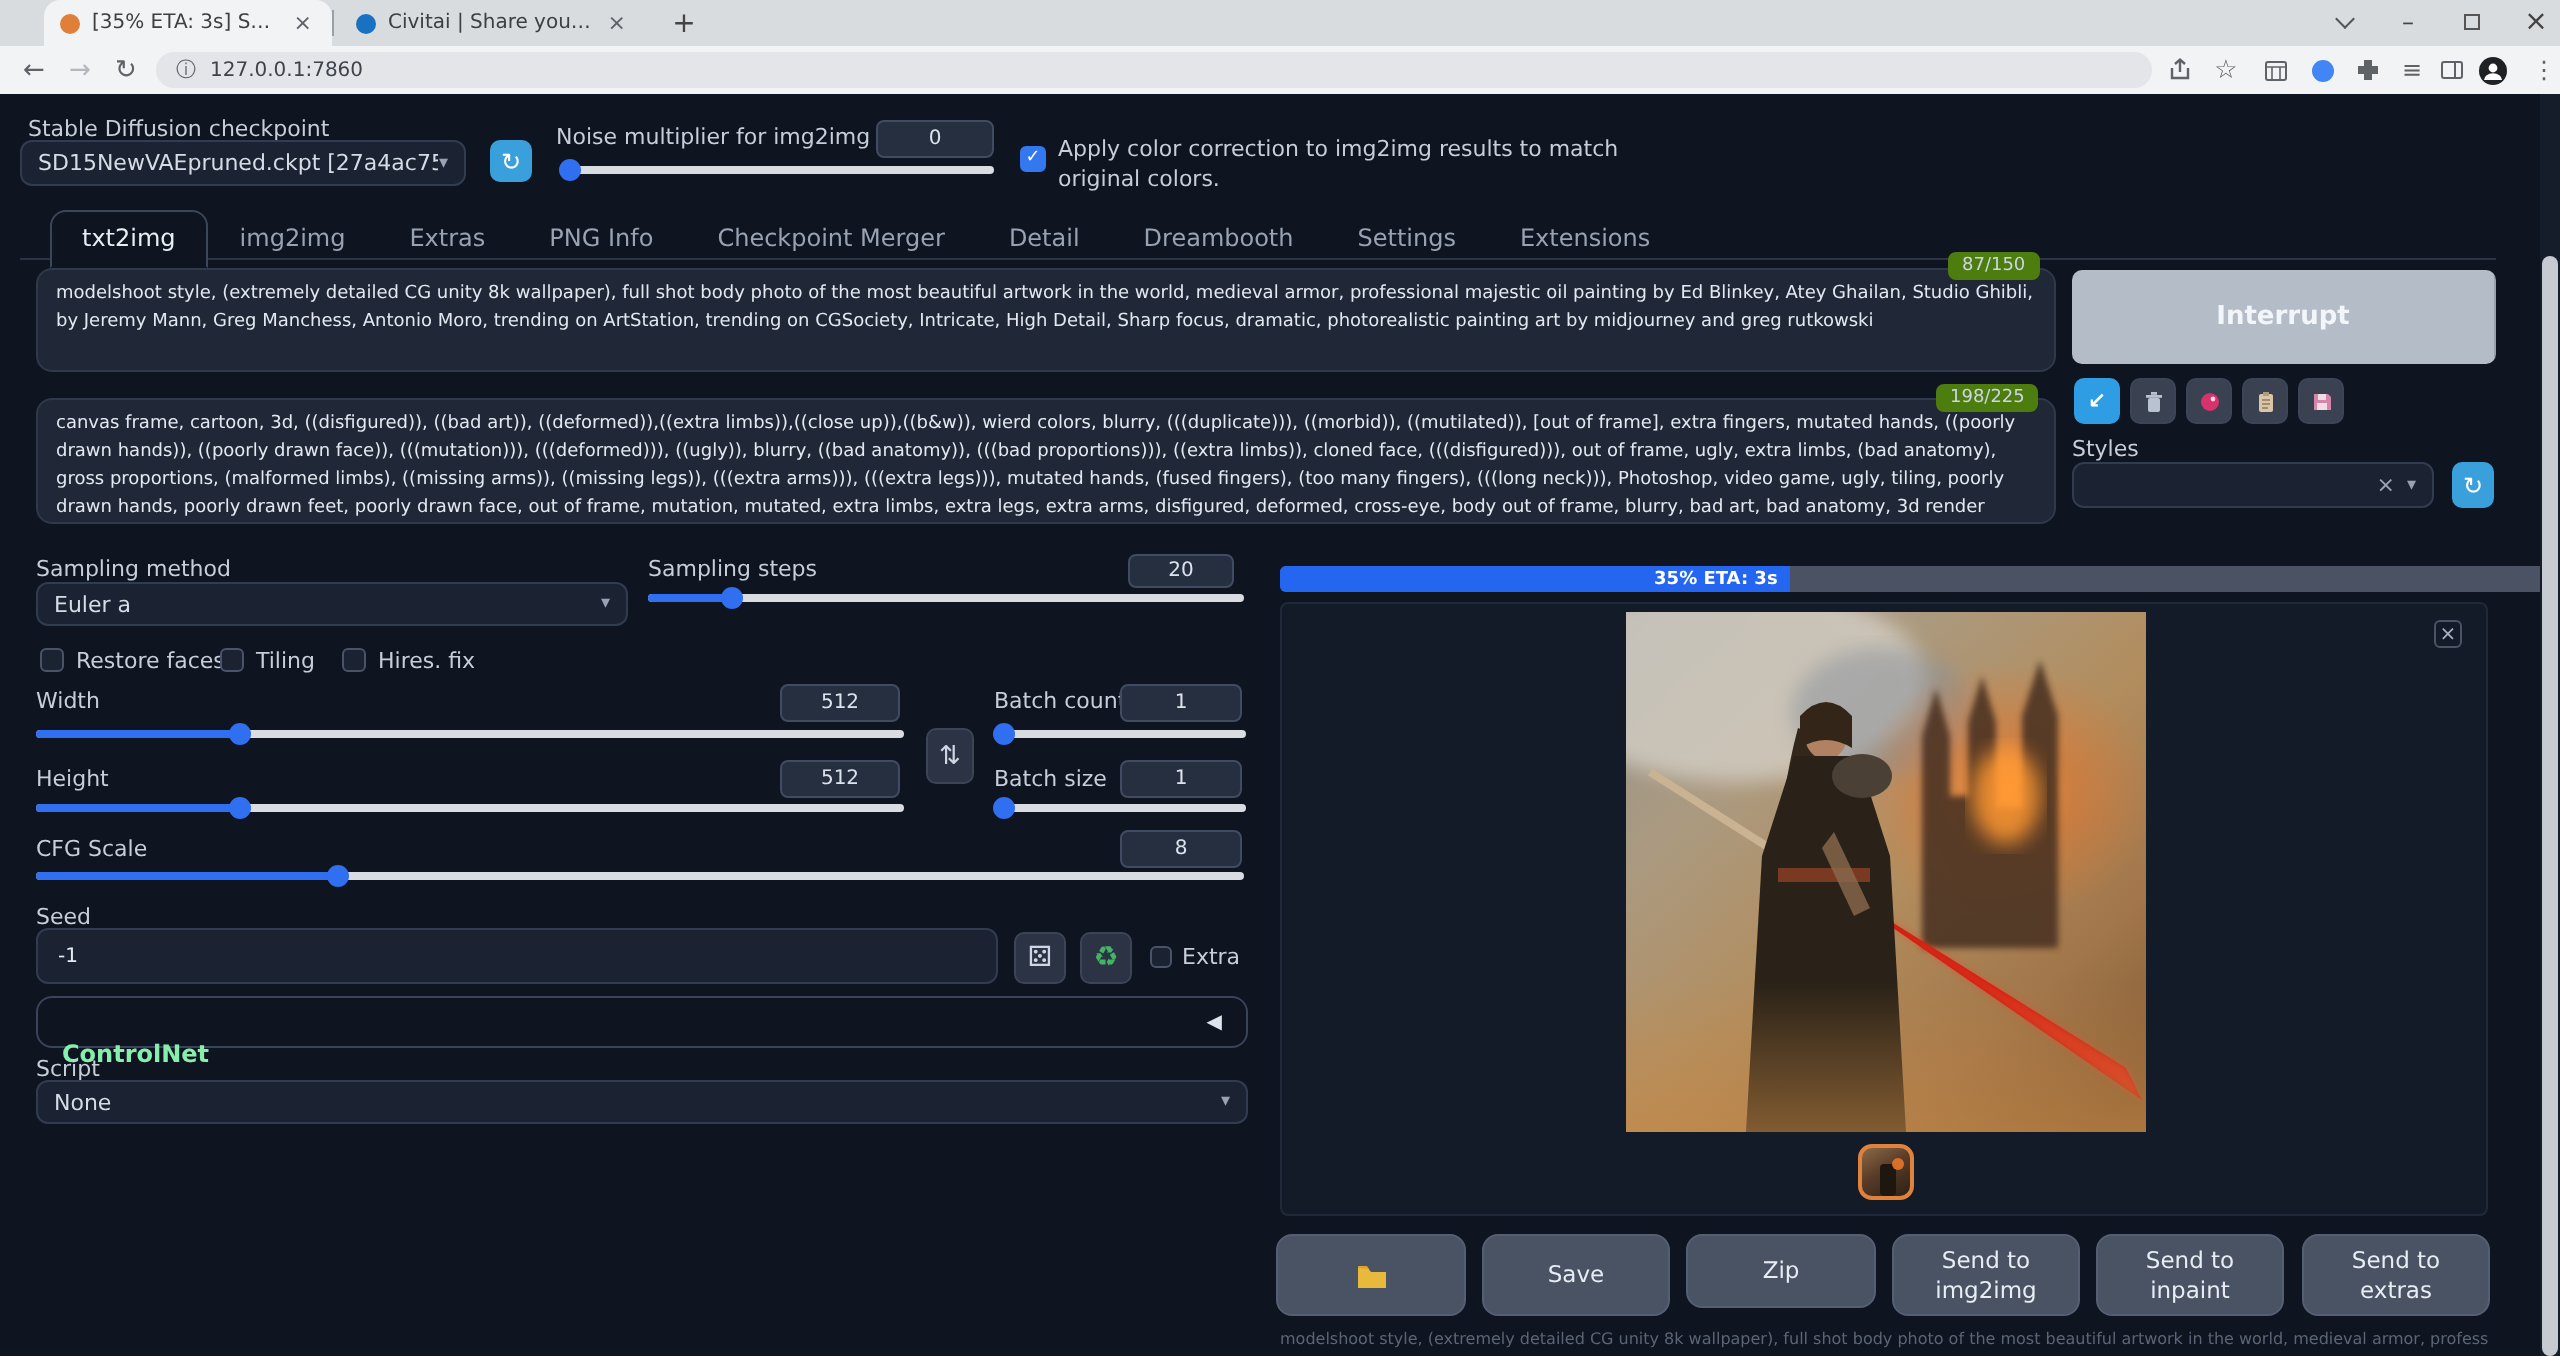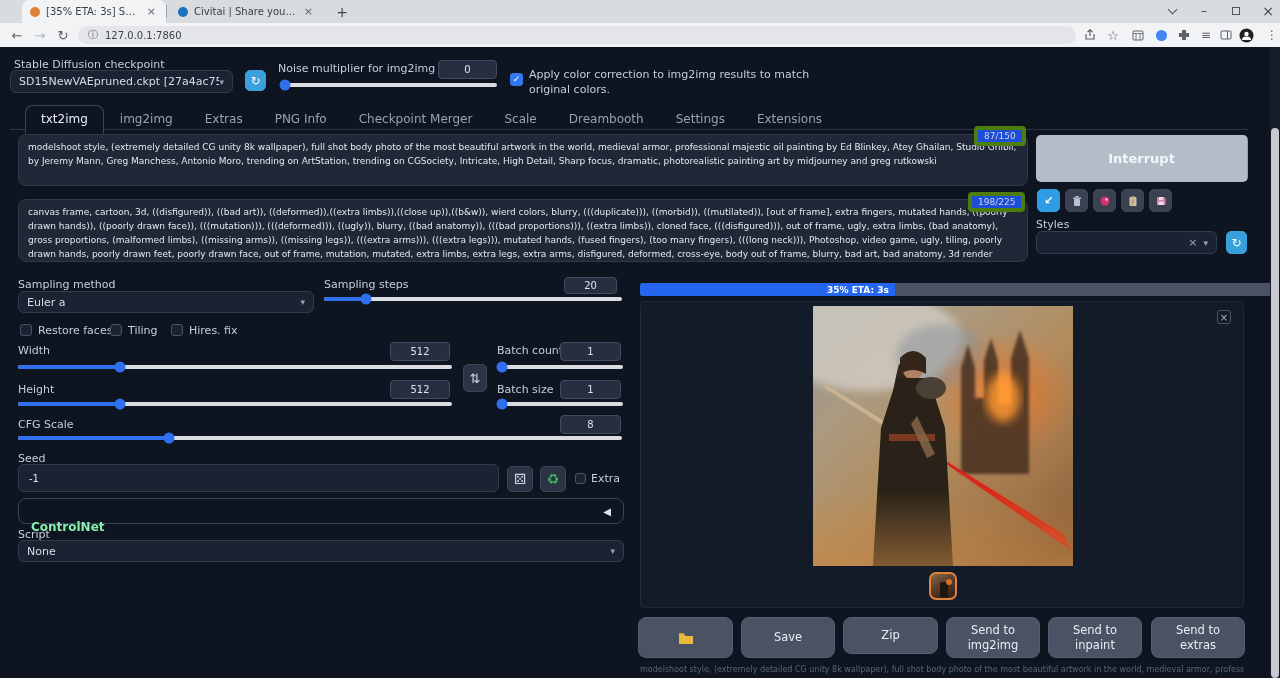--- a/index.html
+++ b/index.html
@@ -45,21 +45,21 @@
   .slider .fill { position:absolute; left:0; top:0; height:100%; background:#2f6ff0; border-radius:2px; }
   .slider .knob { position:absolute; top:50%; width:11px; height:11px; background:#2f6ff0;
                   border-radius:50%; transform:translate(-50%,-50%); }
   .cb { position:absolute; width:12px; height:12px; background:#1b2332; border:1px solid #4a5469;
         border-radius:3px; }
   .cb.checked { background:#3478f0; border-color:#3478f0; color:#fff; font-size:9px;
                 line-height:11px; text-align:center; }
   .ta { position:absolute; background:#202837; border:1px solid #2f3949; border-radius:8px;
         color:#e4e9f1; font-size:9px; line-height:1.55; padding:6px 9px; resize:none;
         overflow:hidden; font-family:"DejaVu Sans", sans-serif; }
-  .counter { position:absolute; background:#1d4ed8; border:4px solid #4d7c0f; border-radius:4px;
+  .counter { position:absolute; background:#4d7c0f; border:1px solid #4d7c0f; border-radius:4px;
              color:#cdd4e2; font-size:9px; padding:1px 6px; z-index:5; }
   .iconbtn { position:absolute; border-radius:5px; display:flex; align-items:center;
              justify-content:center; background:#2b3344; border:1px solid #3c4557; }
   .gtabs { position:absolute; left:10px; top:105px; display:flex; align-items:flex-end; z-index:3;padding-left:15px; }
   .gtab { font-size:12px; color:#98a2b3; padding:6px 15px 7px; border:1px solid transparent;
           white-space:nowrap; }
   .gtab.active { color:#e9eef5; background:#0e1420; border-color:#3c4659; border-bottom-color:#0e1420;
                  border-radius:8px 8px 0 0; }
   .tabline { position:absolute; left:10px; top:129px; width:1238px; height:1px; background:#2b3445; z-index:1; }
   .graybtn { position:absolute; background:#4a5364; border:1px solid #555f73; border-radius:8px;
@@ -154,21 +154,21 @@
 <div class="cb checked" style="left:510px;top:73px;width:13px;height:13px;">✓</div>
 <div class="lbl" style="left:529px;top:68px;width:312px;white-space:normal;line-height:1.35;">Apply color correction to img2img results to match original colors.</div>
 
 <div class="tabline"></div>
 <div class="gtabs">
   <div class="gtab active">txt2img</div>
   <div class="gtab">img2img</div>
   <div class="gtab">Extras</div>
   <div class="gtab">PNG Info</div>
   <div class="gtab">Checkpoint Merger</div>
-  <div class="gtab">Scale</div>
+  <div class="gtab">Detail</div>
   <div class="gtab">Dreambooth</div>
   <div class="gtab">Settings</div>
   <div class="gtab">Extensions</div>
 </div>
 
 <div class="counter" style="left:974px;top:126px;">87/150</div>
 <textarea class="ta" style="left: 18px; top: 134px; width: 1010px; height: 52px;" spellcheck="false">modelshoot style, (extremely detailed CG unity 8k wallpaper), full shot body photo of the most beautiful artwork in the world, medieval armor, professional majestic oil painting by Ed Blinkey, Atey Ghailan, Studio Ghibli, by Jeremy Mann, Greg Manchess, Antonio Moro, trending on ArtStation, trending on CGSociety, Intricate, High Detail, Sharp focus, dramatic, photorealistic painting art by midjourney and greg rutkowski</textarea>
 
 <div class="counter" style="left:968px;top:192px;">198/225</div>
 <textarea class="ta" style="left: 18px; top: 199px; width: 1010px; height: 63px;" spellcheck="false">canvas frame, cartoon, 3d, ((disfigured)), ((bad art)), ((deformed)),((extra limbs)),((close up)),((b&amp;w)), wierd colors, blurry, (((duplicate))), ((morbid)), ((mutilated)), [out of frame], extra fingers, mutated hands, ((poorly drawn hands)), ((poorly drawn face)), (((mutation))), (((deformed))), ((ugly)), blurry, ((bad anatomy)), (((bad proportions))), ((extra limbs)), cloned face, (((disfigured))), out of frame, ugly, extra limbs, (bad anatomy), gross proportions, (malformed limbs), ((missing arms)), ((missing legs)), (((extra arms))), (((extra legs))), mutated hands, (fused fingers), (too many fingers), (((long neck))), Photoshop, video game, ugly, tiling, poorly drawn hands, poorly drawn feet, poorly drawn face, out of frame, mutation, mutated, extra limbs, extra legs, extra arms, disfigured, deformed, cross-eye, body out of frame, blurry, bad art, bad anatomy, 3d render</textarea>

